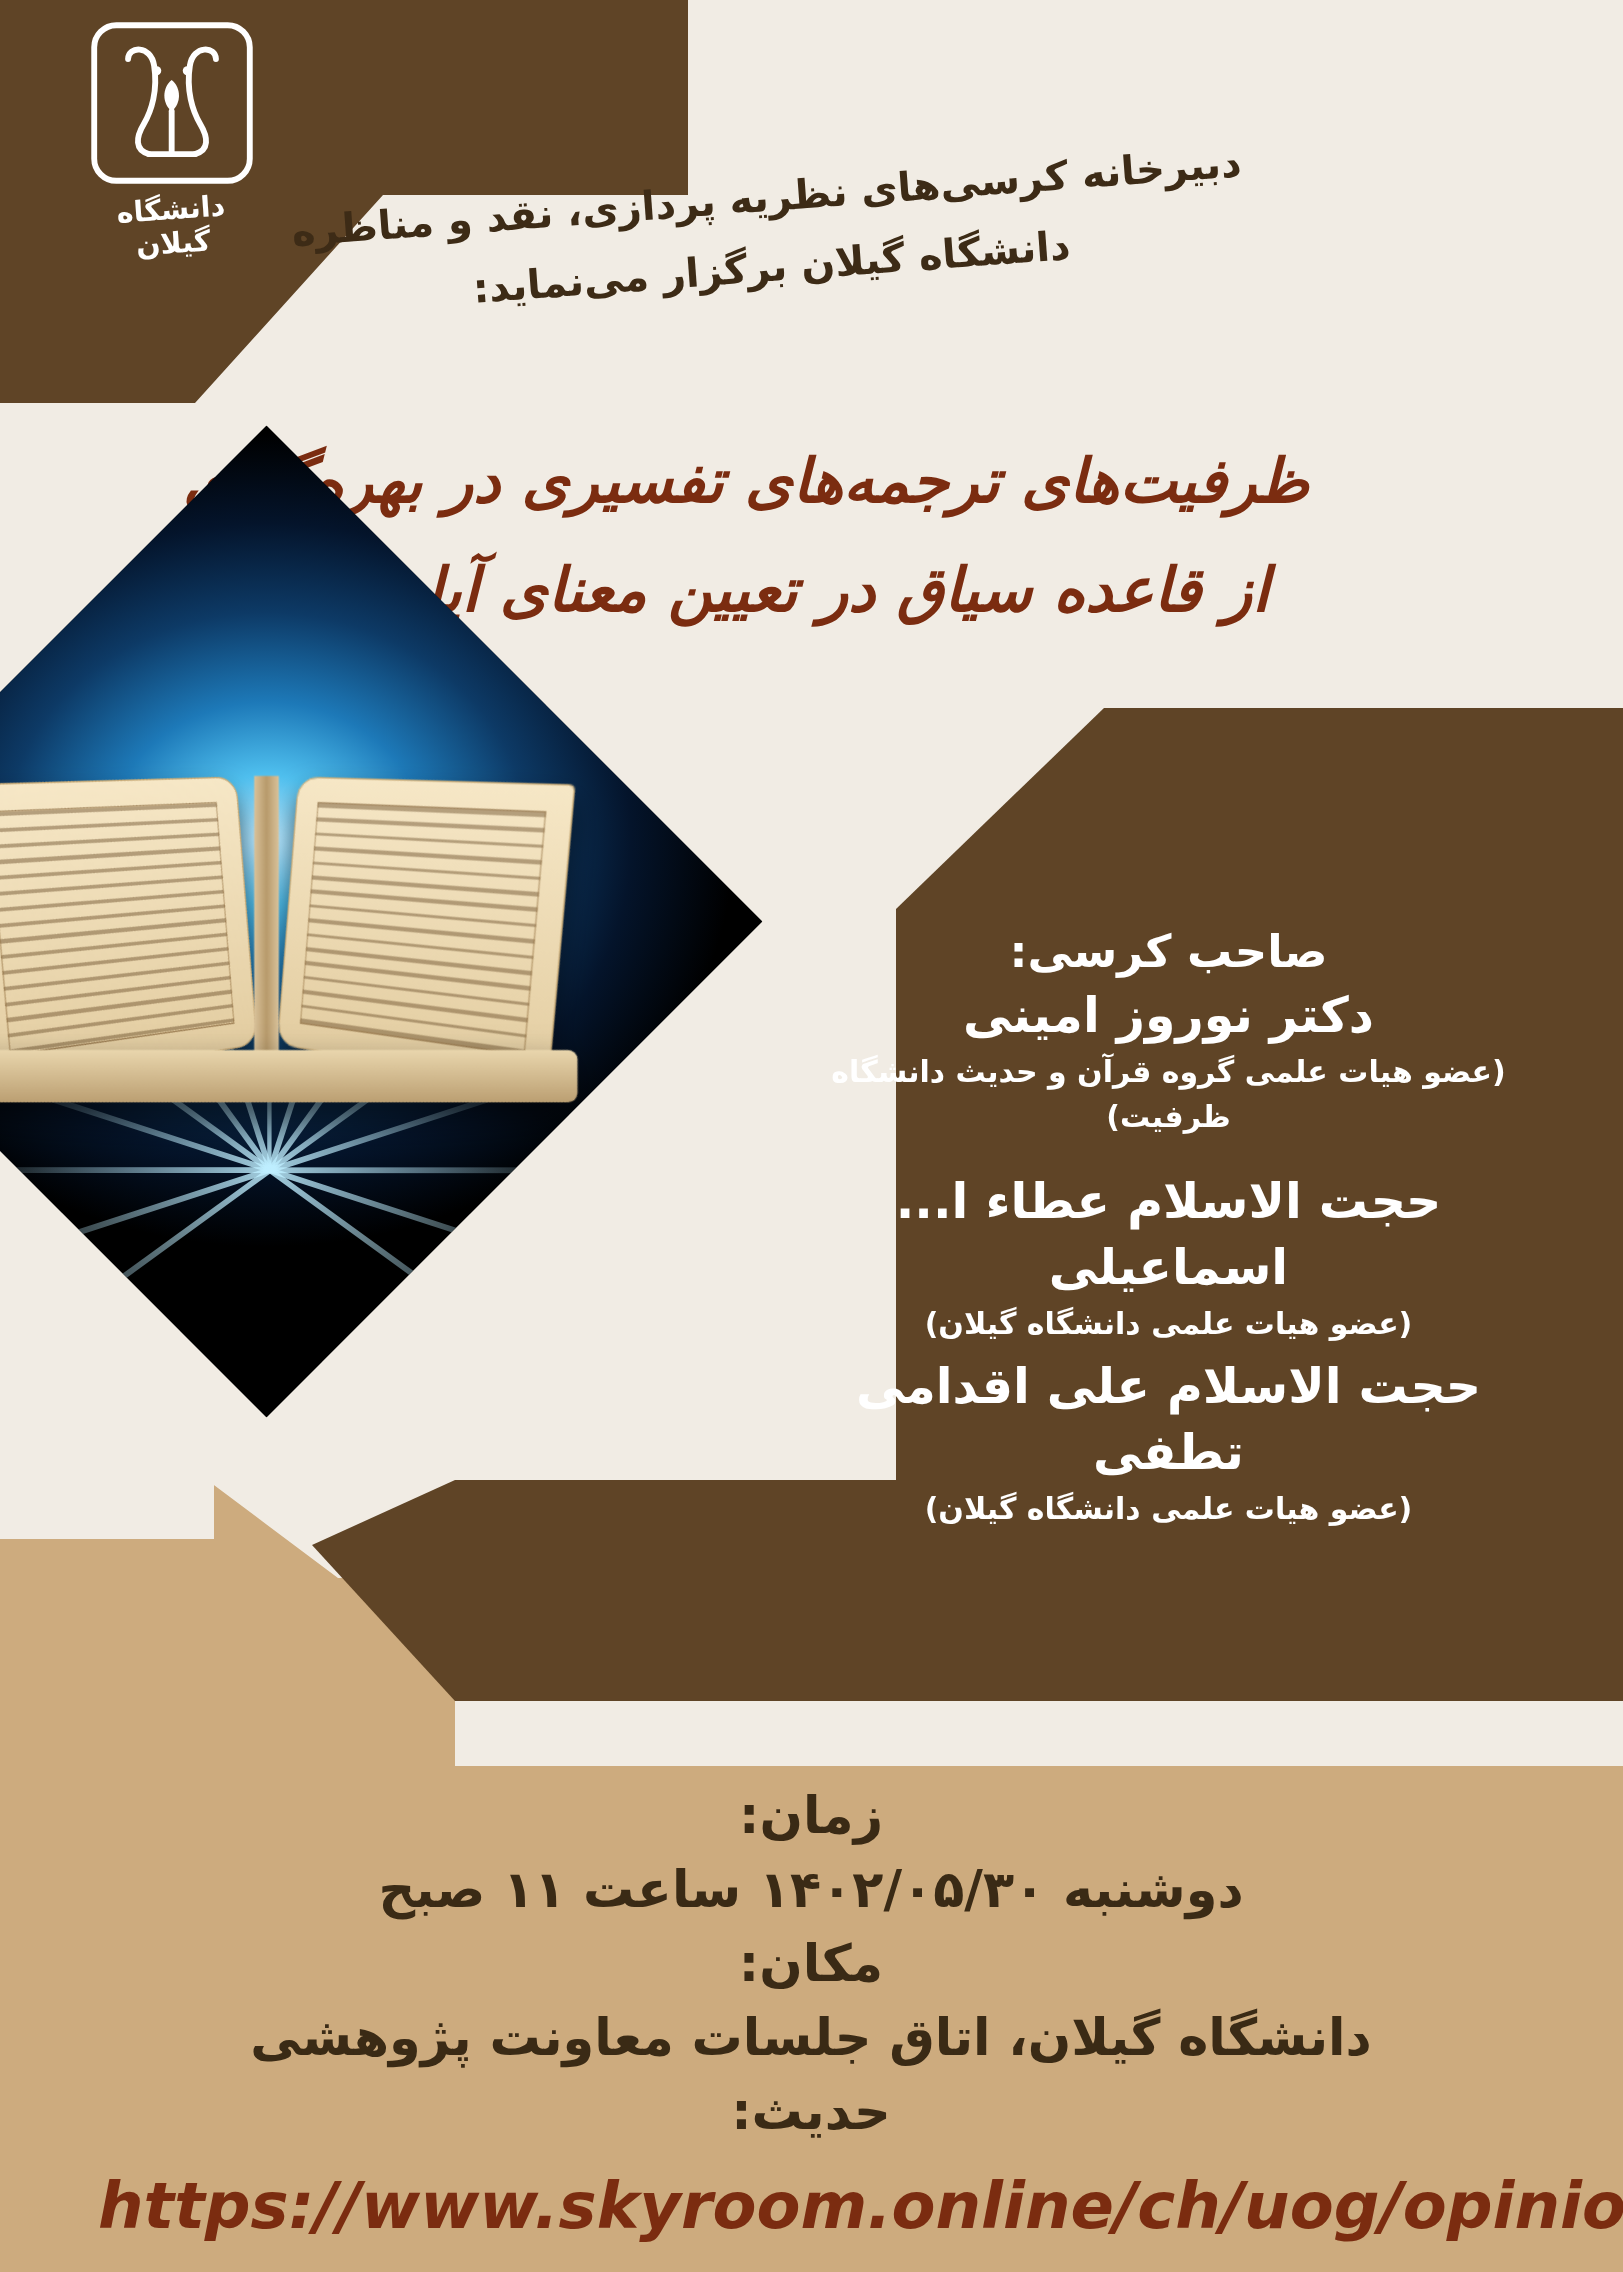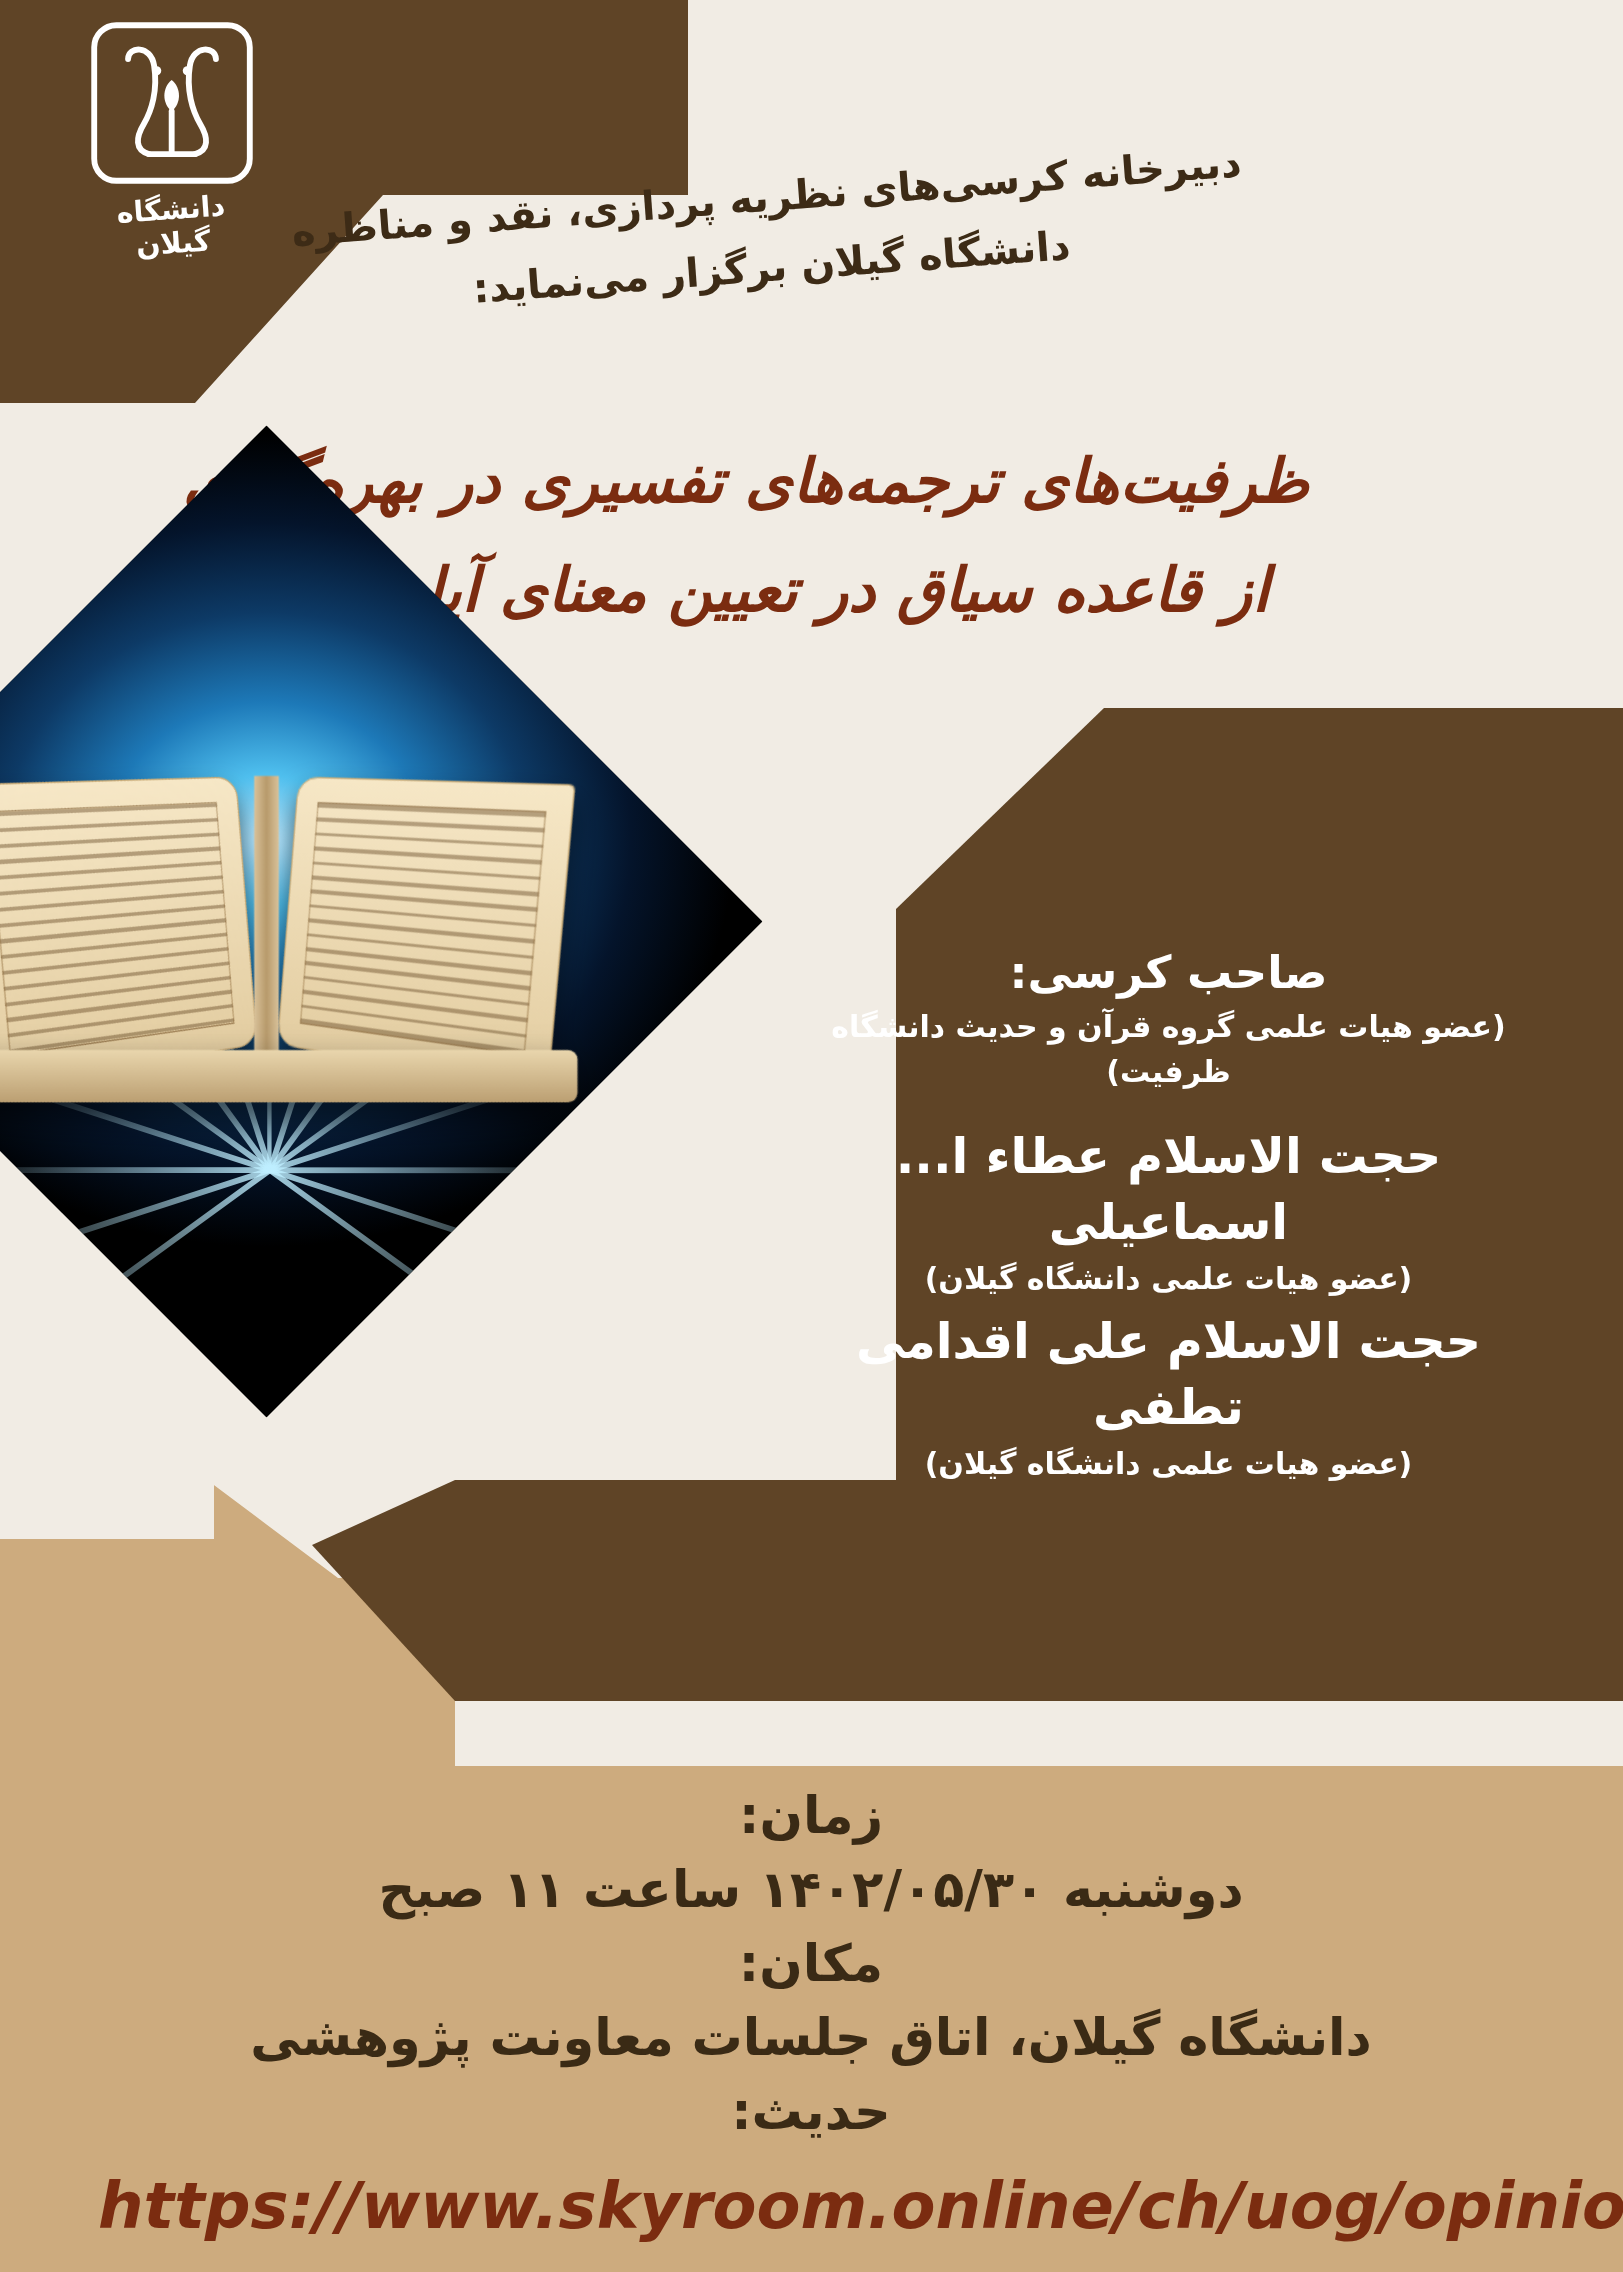--- a/index.html
+++ b/index.html
@@ -218,21 +218,20 @@
     right: 78px;
     top: 922px;
     width: 753px;
     text-align: center;
     color: #ffffff;
   }
   .credits .role {
     font-size: 45px;
     font-weight: bold;
     line-height: 1.35;
-    margin-top: 21px;
   }
   .credits .person {
     font-size: 49px;
     font-weight: bold;
     line-height: 1.35;
   }
   .credits .affil {
     font-size: 30px;
     font-weight: bold;
     line-height: 1.5;
@@ -341,20 +340,21 @@
             <div class="book-lines"></div>
           </div>
         <div class="book-spine"></div>
         <div class="book-base"></div>
       </div>
     </div>
   </div>
 
   <div class="credits">
     <div class="role">صاحب کرسی:</div>
+    <div class="person">دکتر نوروز امینی</div>
     <div class="affil">(عضو هیات علمی گروه قرآن و حدیث دانشگاه ظرفیت)</div>
     <div class="gap"></div>
     <div class="person">حجت الاسلام عطاء ا... اسماعیلی</div>
     <div class="affil">(عضو هیات علمی دانشگاه گیلان)</div>
     <div class="gap-sm"></div>
     <div class="person">حجت الاسلام علی اقدامی تطفی</div>
     <div class="affil">(عضو هیات علمی دانشگاه گیلان)</div>
     <div class="gap-sm"></div>
   </div>
 

